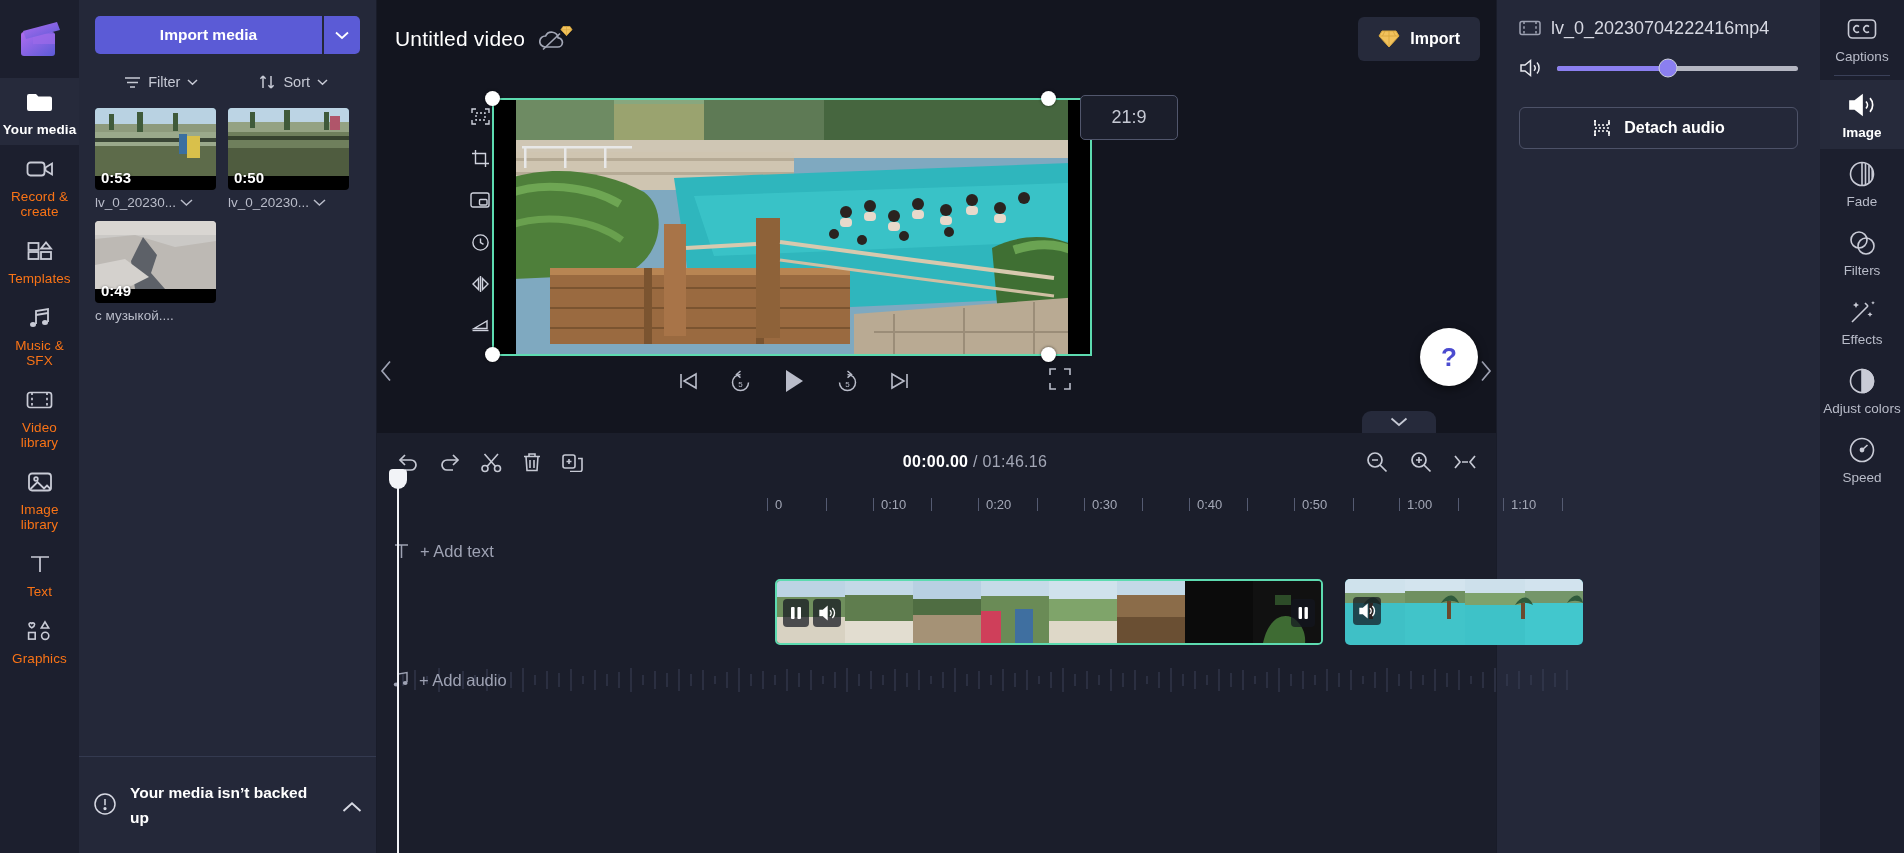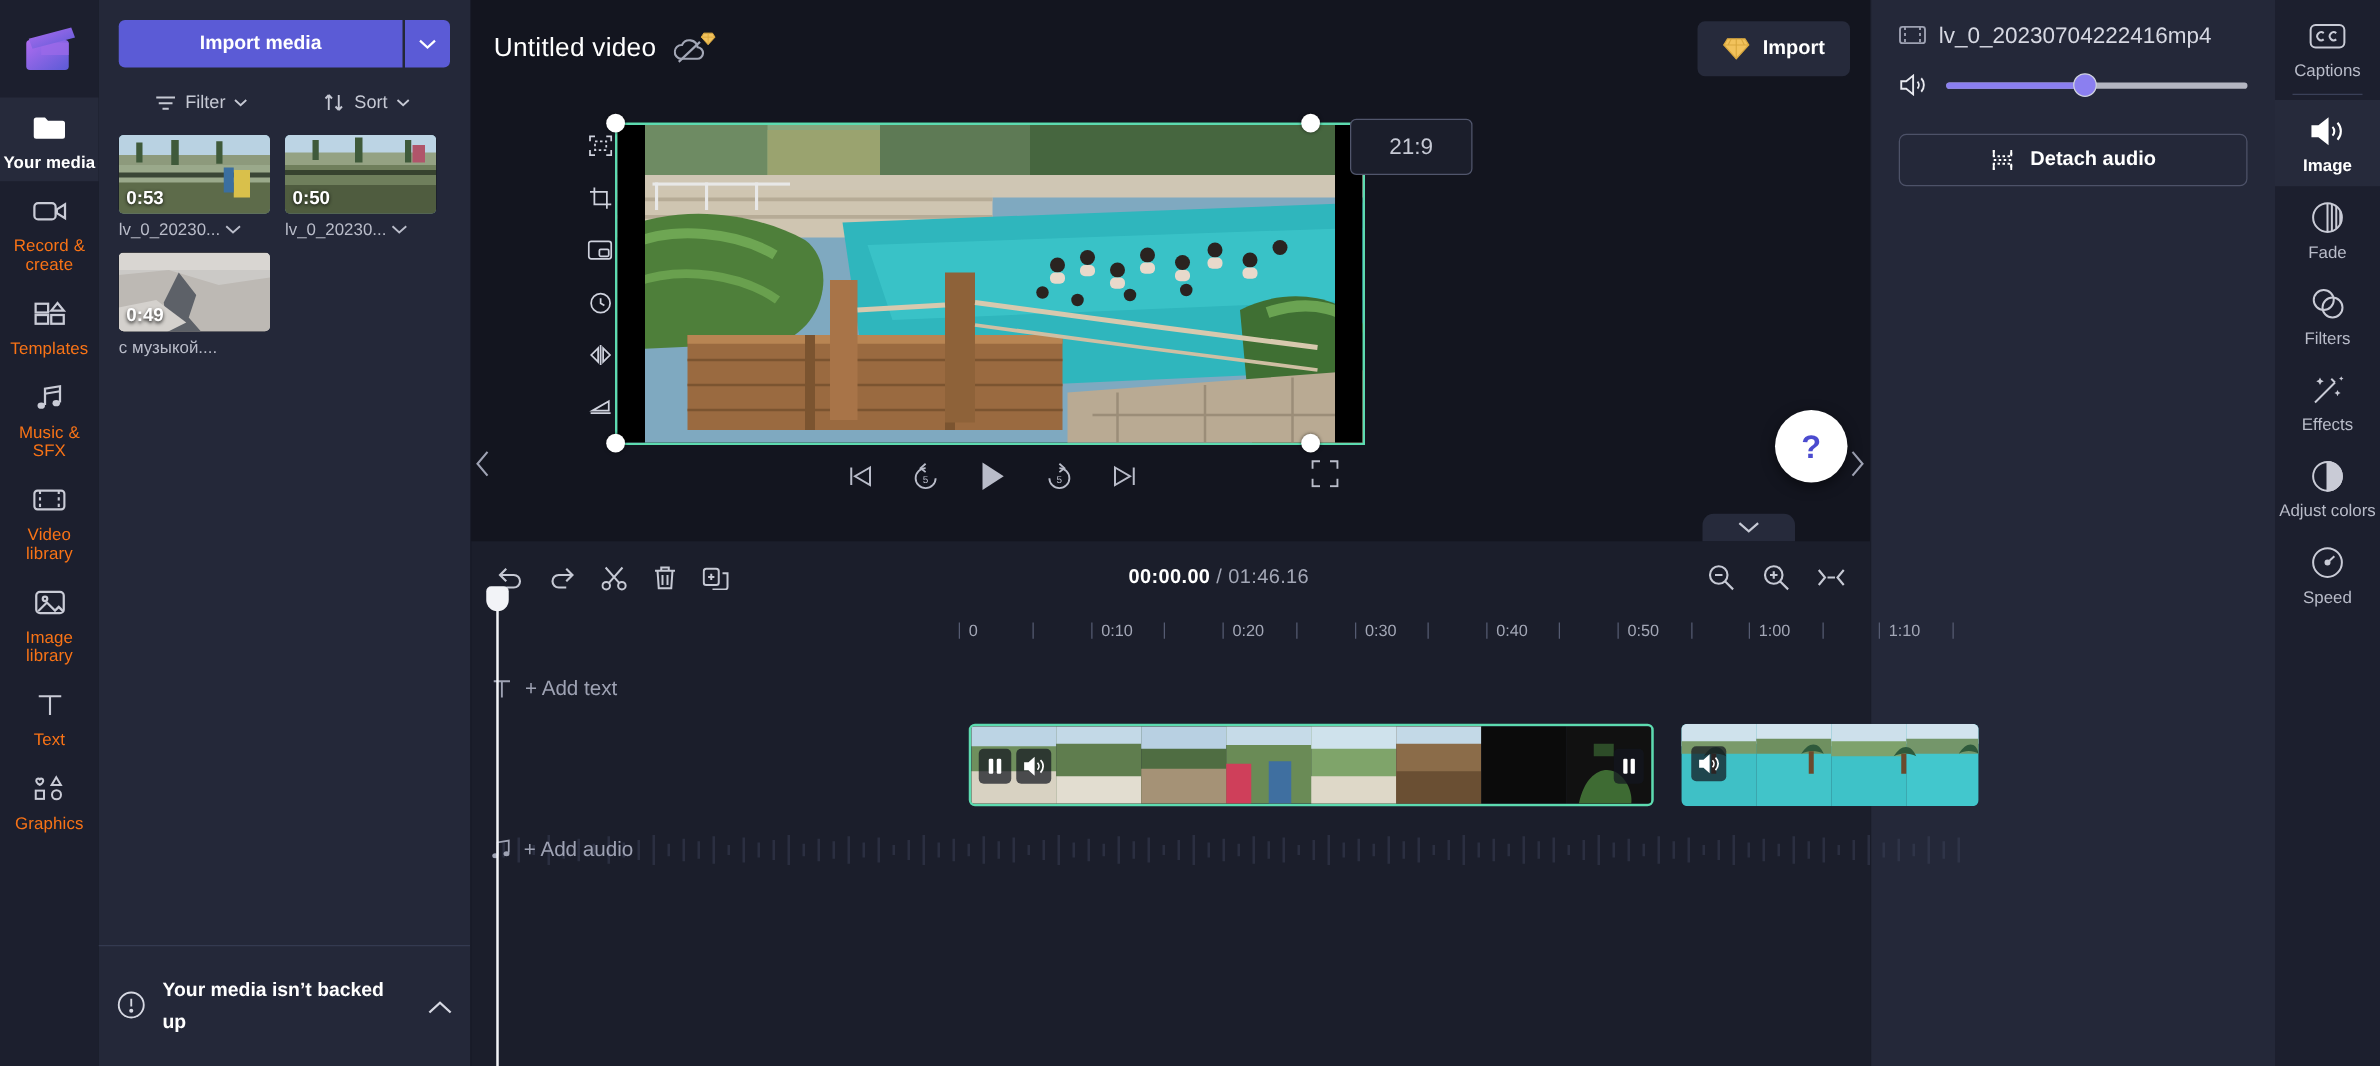--- a/index.html
+++ b/index.html
@@ -53,21 +53,21 @@
   .fs-btn {
     flex: 1; display: flex; align-items: center; justify-content: center; gap: 7px;
     color: #c6c9d4; font-size: 14.5px; cursor: pointer; padding: 6px 0;
   }
   .media-grid {
     margin-top: 12px; padding: 0 16px; display: flex; flex-wrap: wrap; gap: 11px 12px;
     align-content: flex-start; flex: 1; overflow: hidden;
   }
   .media-card { width: 121px; cursor: pointer; }
   .thumb {
-    width: 121px; height: 63px; border-radius: 4px; position: relative; overflow: hidden;
+    width: 121px; height: 82px; border-radius: 4px; position: relative; overflow: hidden;
     background: #000;
   }
   .thumb .dur {
     position: absolute; left: 6px; bottom: 4px; color: #fff; font-size: 15px;
     font-weight: bold; text-shadow: 0 1px 3px rgba(0,0,0,.85);
   }
   .card-row { display: flex; align-items: center; gap: 4px; margin-top: 5px; }
   .card-name { font-size: 13.5px; color: #b9bcc9; white-space: nowrap; overflow: hidden; }
   .backup-bar {
     border-top: 1px solid #343a50; padding: 16px 14px; display: flex; align-items: center; gap: 13px;

